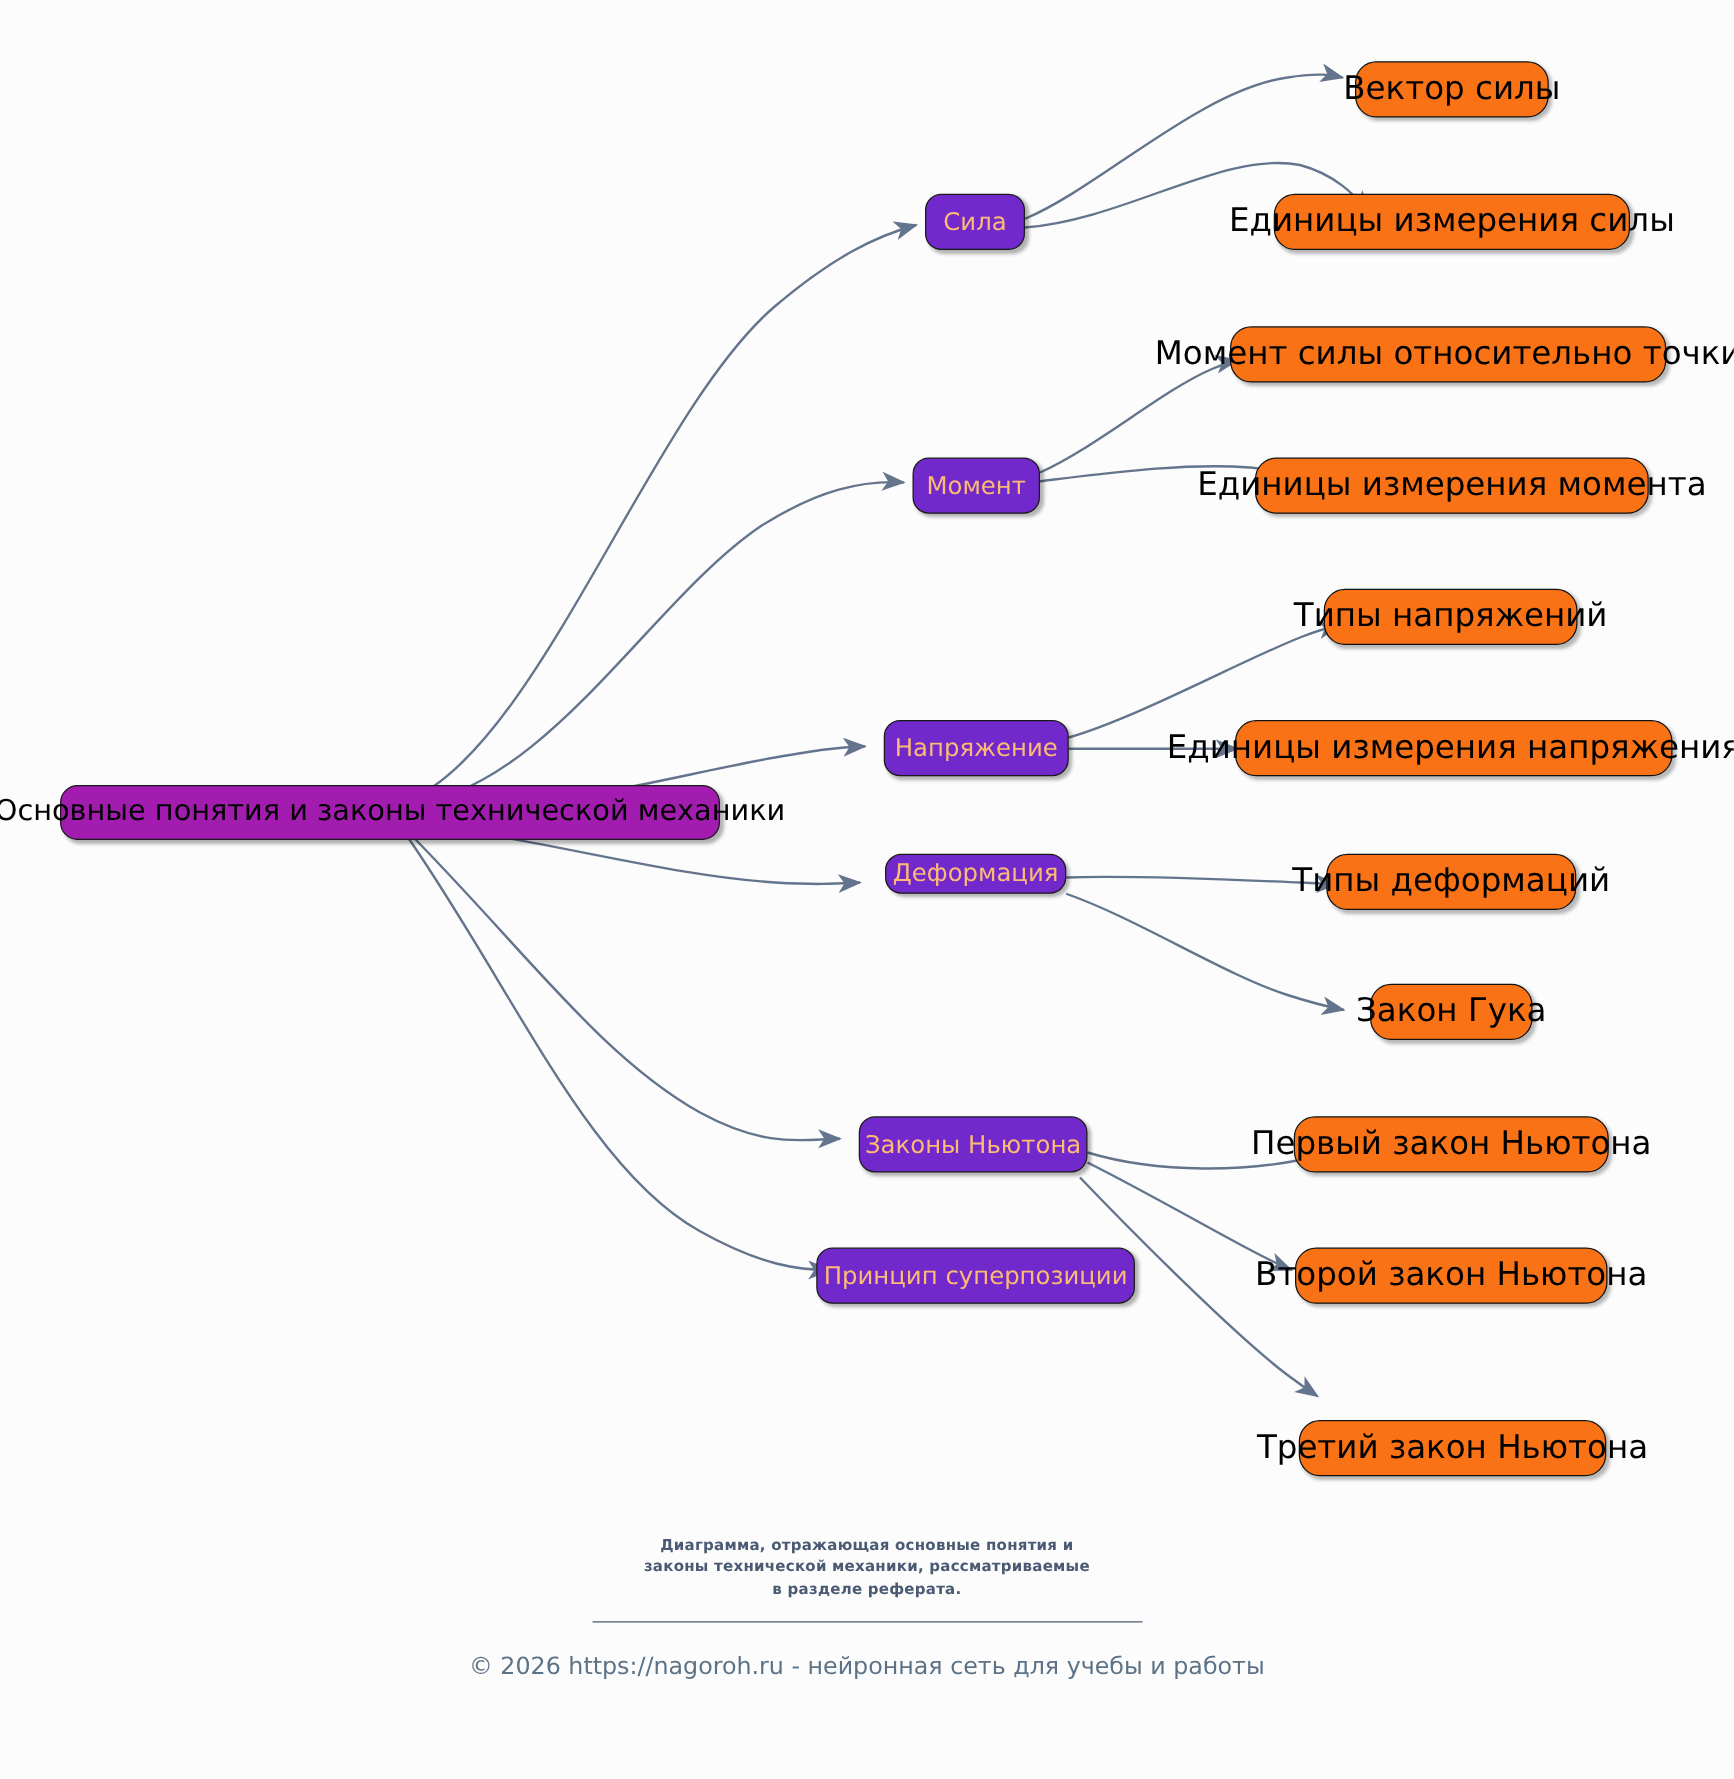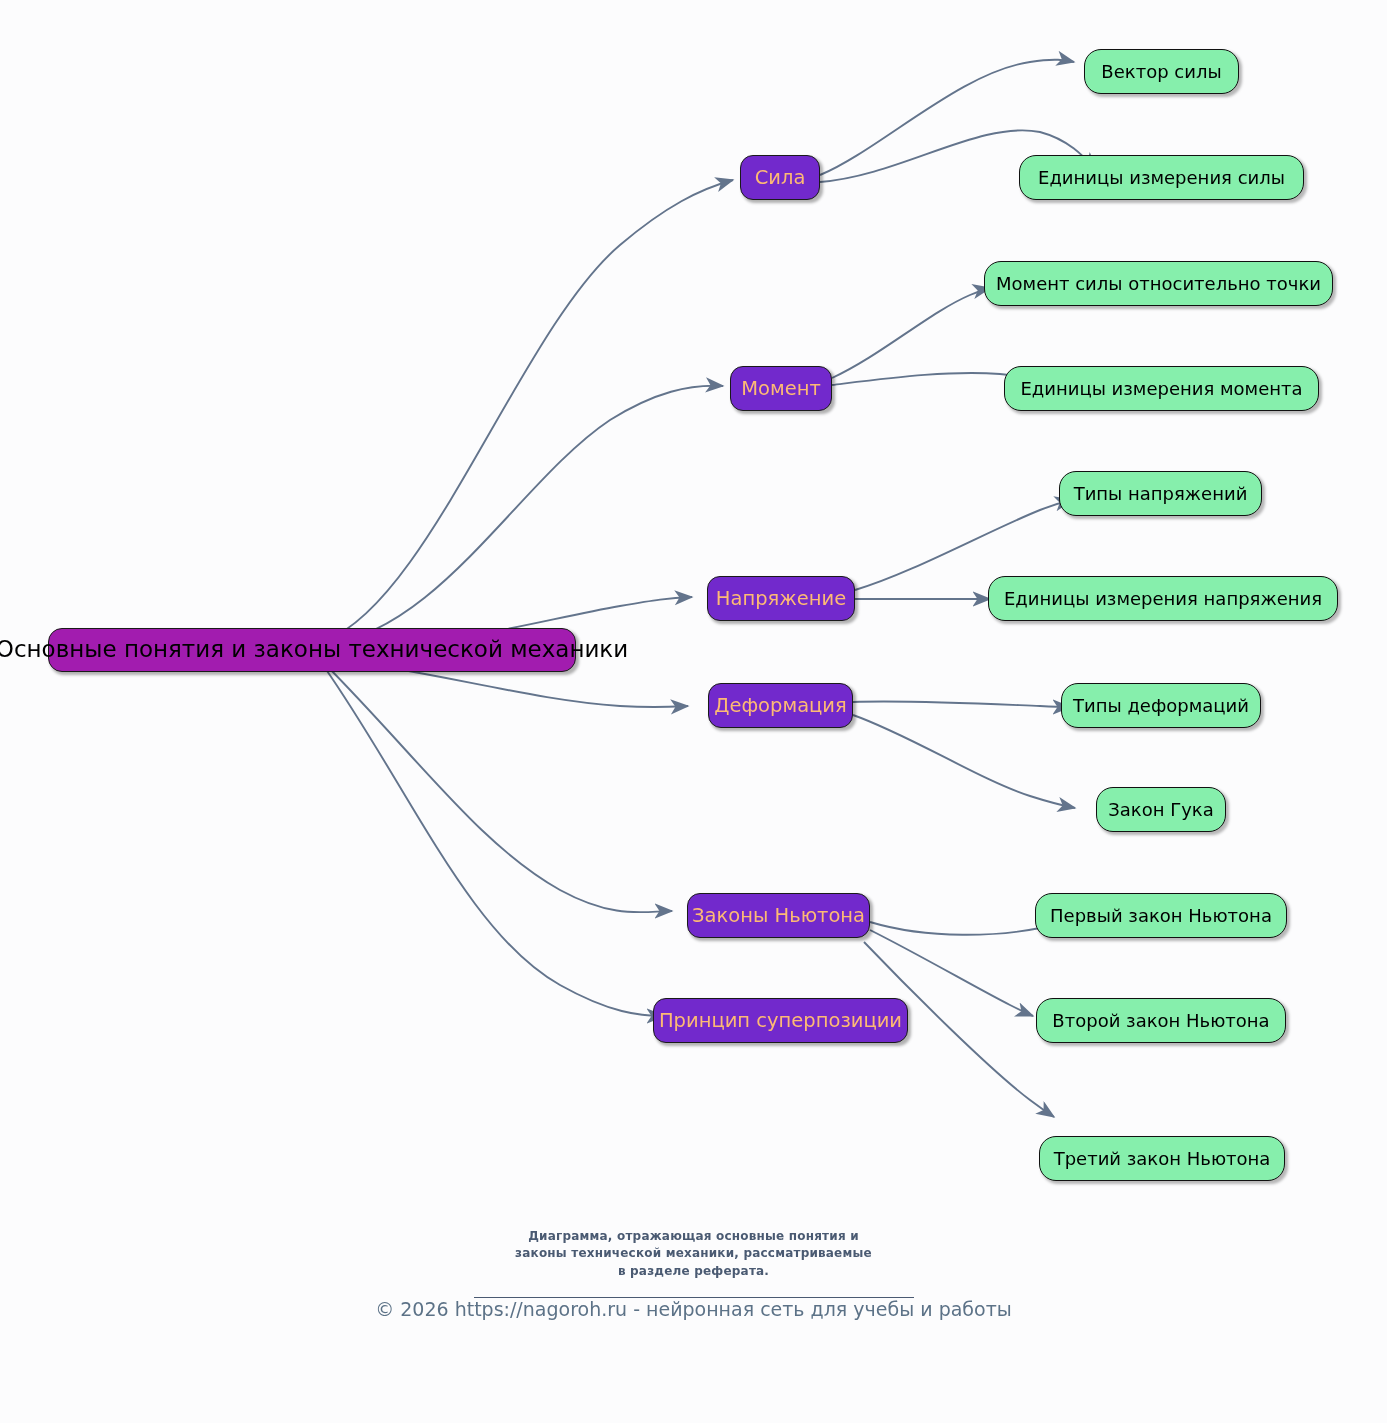--- a/index.html
+++ b/index.html
@@ -55,25 +55,25 @@
   .node-branch {
     background: #7229cc;
     border: 1.6px solid #1a1a1a;
     border-radius: 13px;
     color: #fdba74;
     font-size: 19.5px;
     box-shadow: 2.5px 2.5px 3px rgba(0,0,0,0.30);
   }
 
   .node-leaf {
-    background: #86efac;
+    background: #f97316;
     border: 1.7px solid #111111;
     border-radius: 17px;
     color: #000000;
-    font-size: 18px;
+    font-size: 26px;
     box-shadow: 2.5px 2.5px 3px rgba(0,0,0,0.28);
   }
 
   #footer {
     position: absolute;
     left: 0;
     top: 1228px;
     width: 1387px;
     text-align: center;
   }
@@ -88,20 +88,21 @@
   }
 
   #footer-divider {
     width: 440px;
     height: 0;
     margin: 17px auto 0 auto;
     border-top: 1.4px solid #4a5a72;
   }
 
   #copyright {
+    margin-top: 24px;
     font-family: "DejaVu Sans", "Liberation Sans", sans-serif;
     font-size: 19px;
     color: #5c7287;
   }
 </style>
 </head>
 <body>
 
 <div id="diagram-canvas">
 
@@ -147,21 +148,21 @@
   </div>
 
   <div class="node node-branch" style="left:730px; top:366px; width:102px; height:45px;">
     <span>Момент</span>
   </div>
 
   <div class="node node-branch" style="left:707px; top:576px; width:148px; height:45px;">
     <span>Напряжение</span>
   </div>
 
-  <div class="node node-branch" style="left:708px; top:683px; width:145px; height:45px;">
+  <div class="node node-branch" style="left:708px; top:683px; width:145px; height:32px;">
     <span>Деформация</span>
   </div>
 
   <div class="node node-branch" style="left:687px; top:893px; width:183px; height:45px;">
     <span>Законы Ньютона</span>
   </div>
 
   <div class="node node-branch" style="left:653px; top:998px; width:255px; height:45px;">
     <span>Принцип суперпозиции</span>
   </div>

